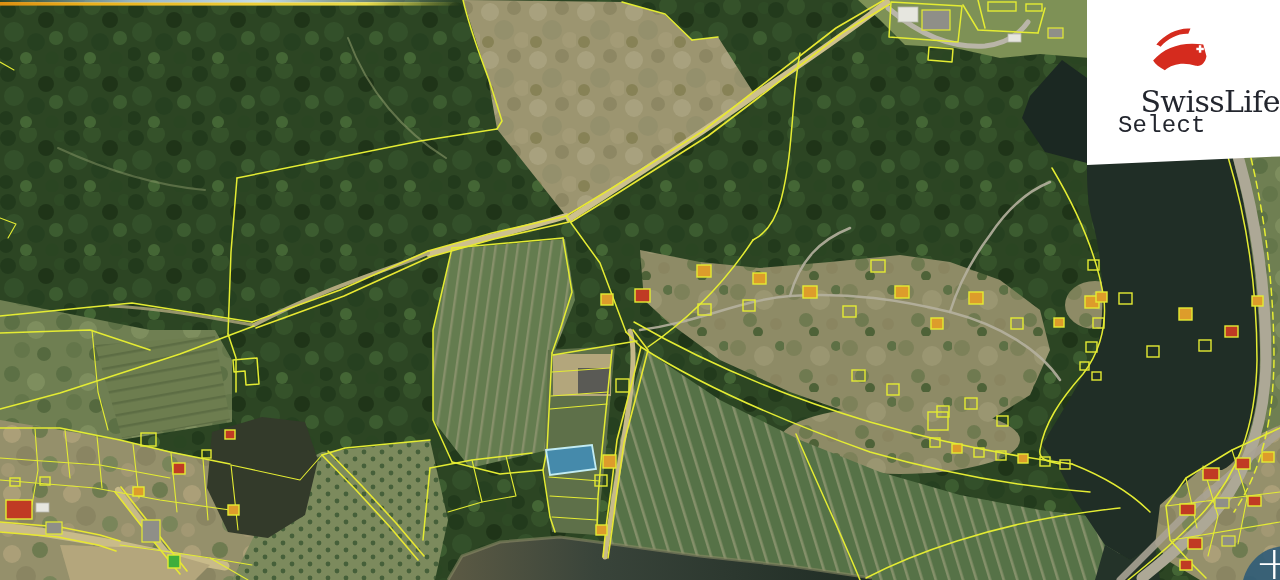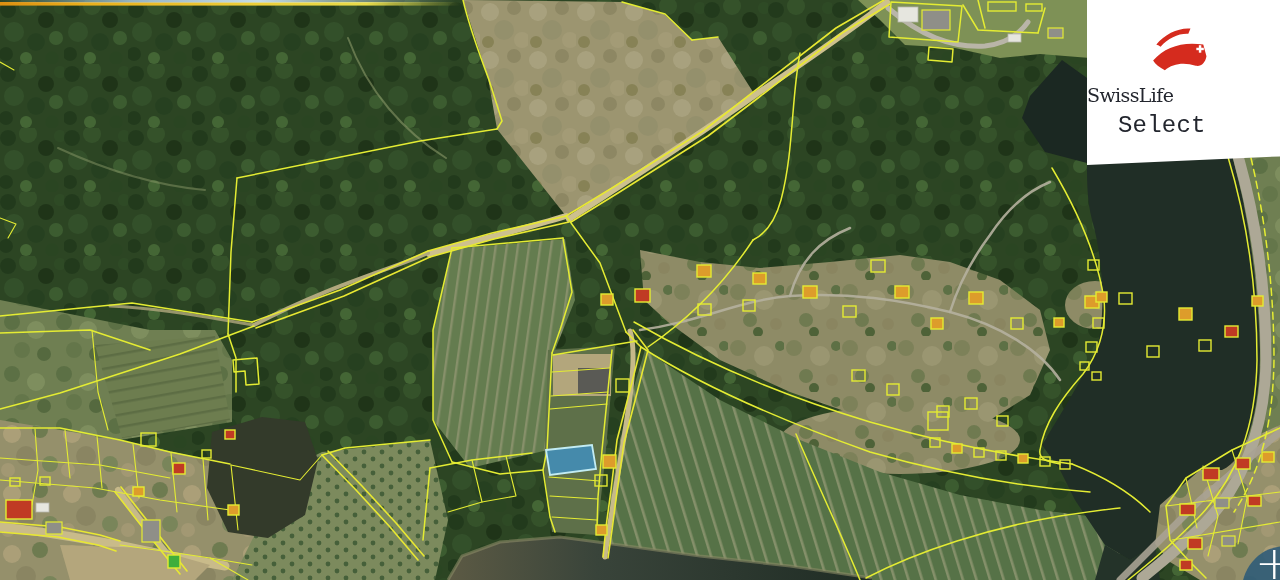--- a/index.html
+++ b/index.html
@@ -25,22 +25,22 @@
     background:
      linear-gradient(90deg, rgba(169,199,222,0) 0, rgba(169,199,222,.85) 28%, rgba(205,227,242,.95) 55%, rgba(169,199,222,0) 97%) 0 0/100% 2.6px no-repeat,
      linear-gradient(90deg, #dd8f10, #eaaf1c 18%, #edcf3a 55%, #e8dc4a 78%, rgba(232,220,74,0) 98%) 0 2.4px/100% 3.6px no-repeat;}
 
   
   .brand-card{position:absolute;left:1087px;top:0;width:193px;height:170px;background:var(--card-bg,#fff);
     clip-path:polygon(0 0,100% 0,100% 92%,0 97%);}
   .brand-card .flag{position:absolute;left:64px;top:24px;width:64px;height:56px;}
   .brand-card .flag path{fill:var(--brand-red,#d52b1e);}
   .brand-card .flag rect{fill:#fff;}
-  .wordmark{position:absolute;left:0;top:84px;width:100%;text-align:left;
-    font-family:"DejaVu Serif","Liberation Serif",serif;font-size:19px;font-weight:500;
+  .wordmark{position:absolute;left:0;top:84px;width:100%;text-align:right;
+    font-family:"DejaVu Serif","Liberation Serif",serif;font-size:30px;font-weight:500;
     letter-spacing:-0.6px;color:var(--brand-text,#23262e);}
   .sub-wordmark{position:absolute;left:31px;top:112px;
     font-family:Liberation Mono, monospace;font-size:24px;
     color:var(--brand-text,#23262e);letter-spacing:.2px;}
 
   
   .zoom-btn{position:absolute;left:1242px;top:546px;width:88px;height:88px;border-radius:50%;}
   .zoom-btn::before{content:"";position:absolute;inset:0;border-radius:50%;
     background:var(--zoom-button-bg,#2c5a77);opacity:.88;}
   .zoom-btn .plus{position:absolute;left:13px;top:-6px;color:var(--zoom-button-fg,#fff);

